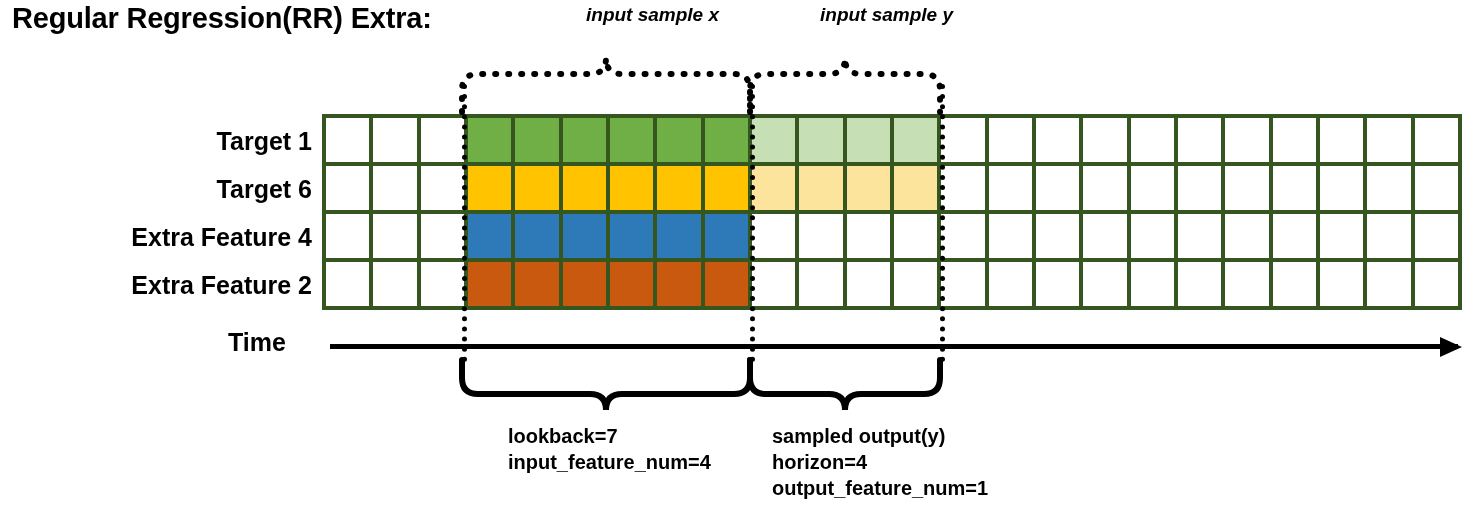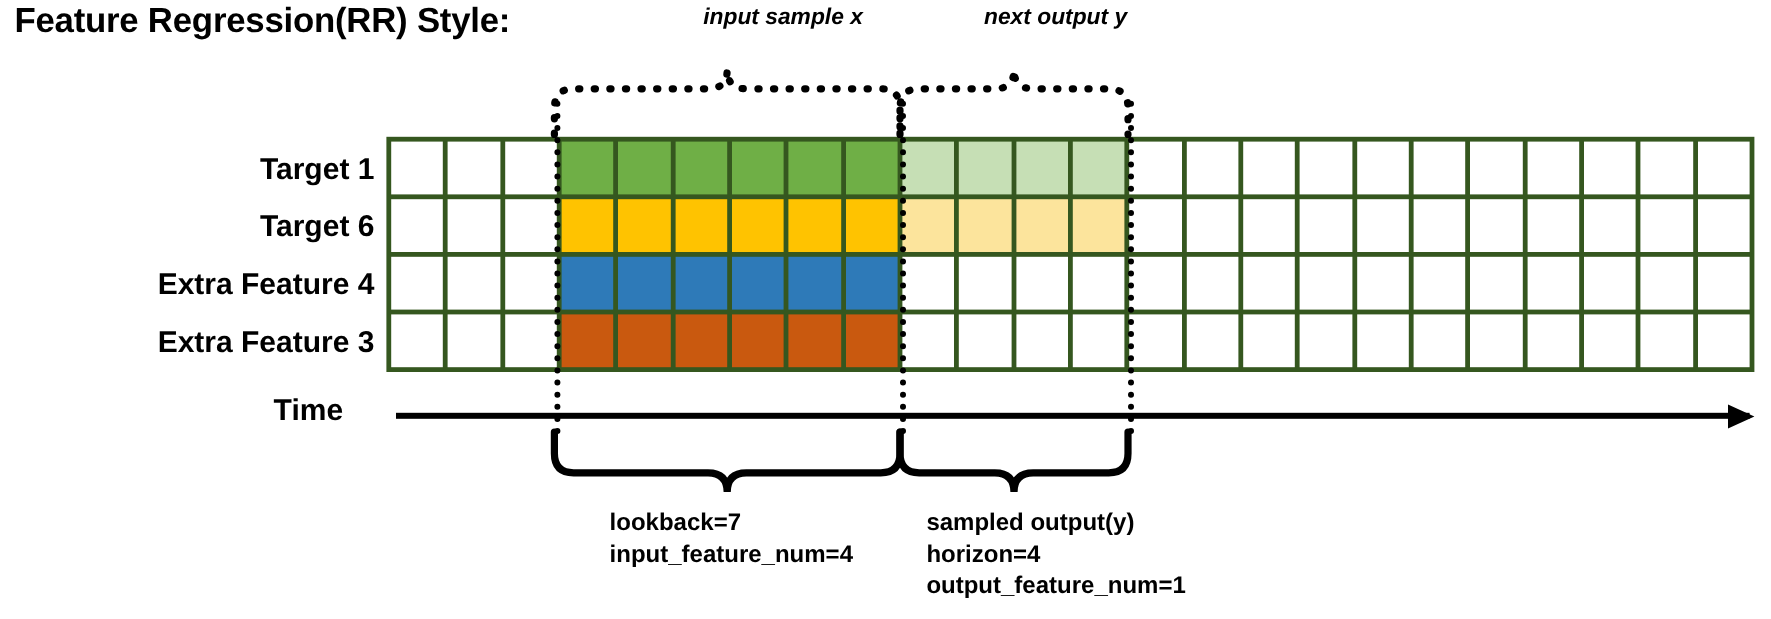--- a/index.html
+++ b/index.html
@@ -131,29 +131,29 @@
   }
   #annotation-input  { left: 508px; top: 423px; }
   #annotation-output { left: 772px; top: 423px; }
   .annotation div { white-space: nowrap; }
 </style>
 </head>
 <body>
 
 <div id="canvas">
 
-  <div id="page-title">Feature Regression(RR) Style:</div>
+  <div id="page-title">Regular Regression(RR) Extra:</div>
 
   <div class="brace-label-top" id="label-next-sample-x">input sample x</div>
-  <div class="brace-label-top" id="label-next-sample-y">next output y</div>
+  <div class="brace-label-top" id="label-next-sample-y">input sample y</div>
 
   <div class="row-label" id="row-label-0">Target 1</div>
   <div class="row-label" id="row-label-1">Target 6</div>
   <div class="row-label" id="row-label-2">Extra Feature 4</div>
-  <div class="row-label" id="row-label-3">Extra Feature 3</div>
+  <div class="row-label" id="row-label-3">Extra Feature 2</div>
 
   <div id="grid" style="background: rgb(53, 87, 31); grid-template-columns: repeat(24, 1fr); grid-template-rows: repeat(4, 1fr);">
       <div class="cell" style="background: rgb(255, 255, 255);"></div>
       <div class="cell" style="background: rgb(255, 255, 255);"></div>
       <div class="cell" style="background: rgb(255, 255, 255);"></div>
       <div class="cell" style="background: rgb(111, 175, 70);"></div>
       <div class="cell" style="background: rgb(111, 175, 70);"></div>
       <div class="cell" style="background: rgb(111, 175, 70);"></div>
       <div class="cell" style="background: rgb(111, 175, 70);"></div>
       <div class="cell" style="background: rgb(111, 175, 70);"></div>

